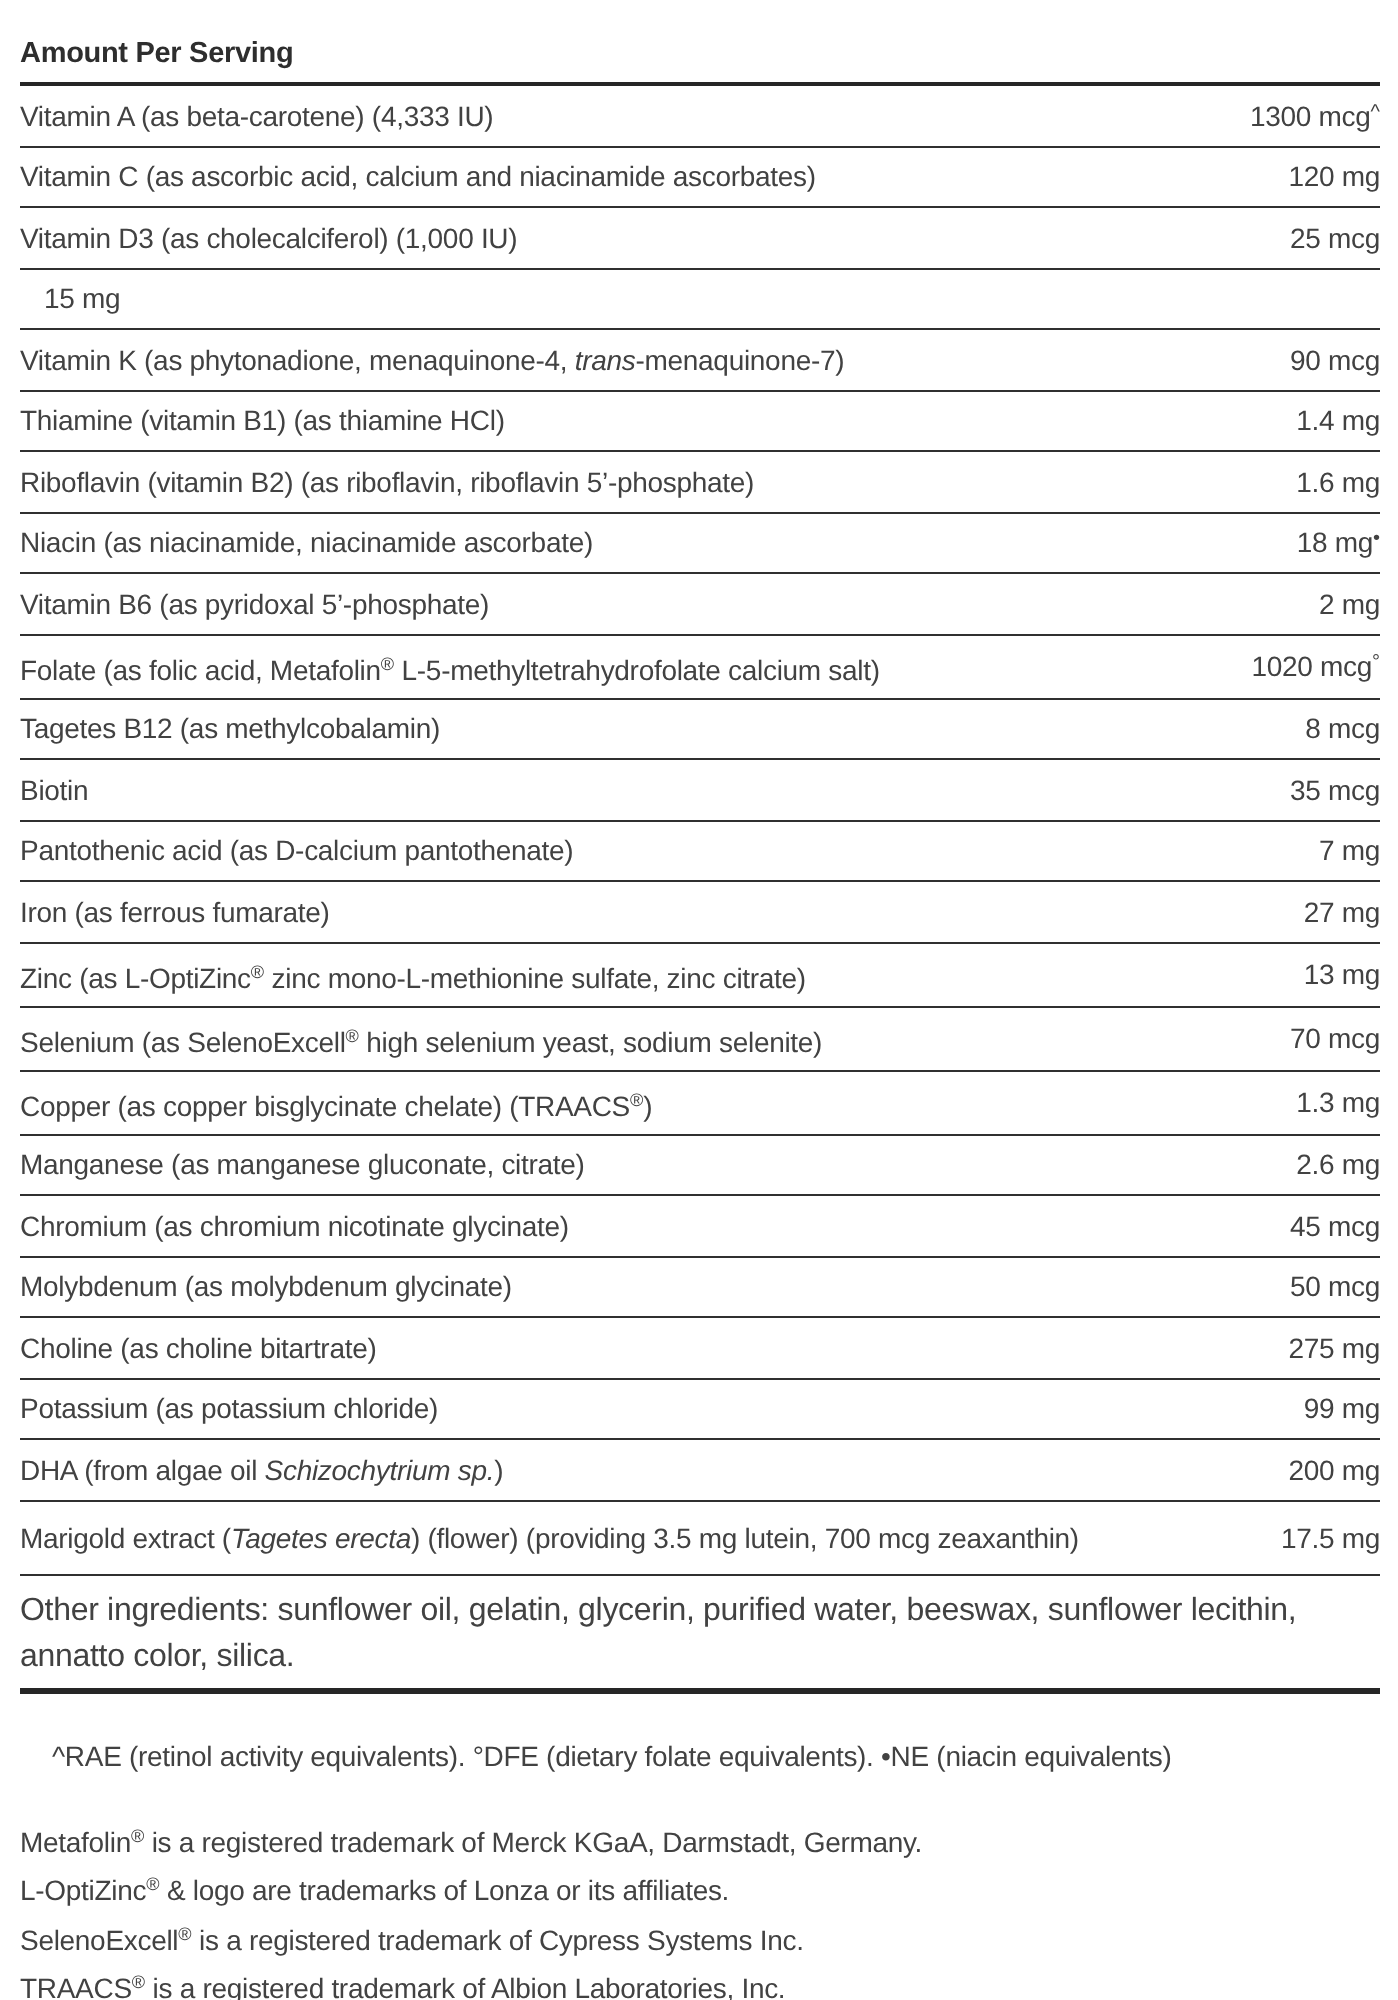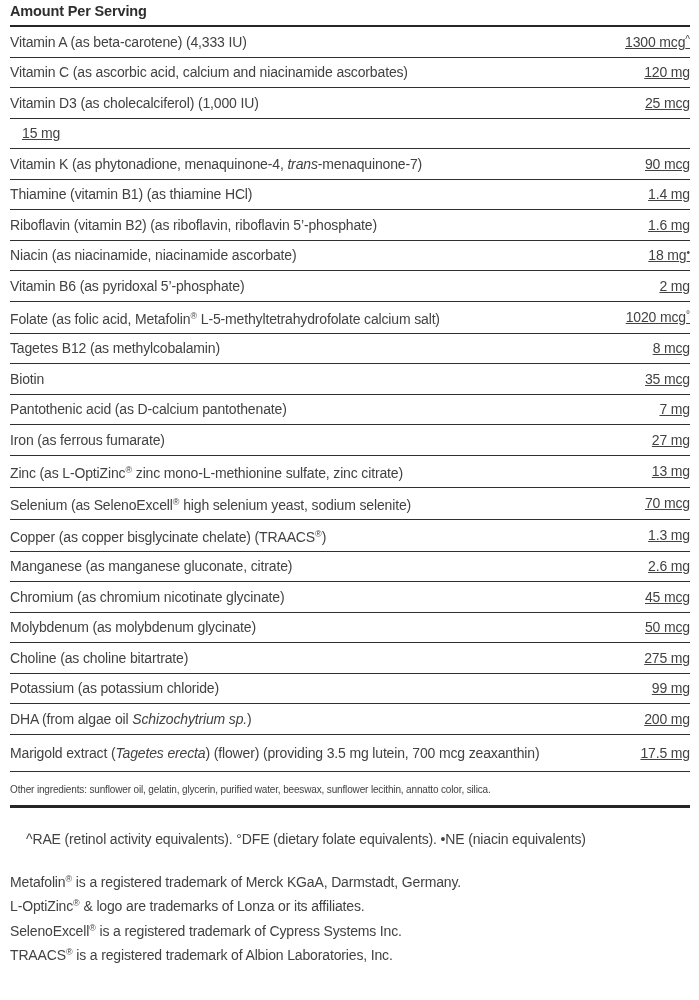--- a/index.html
+++ b/index.html
@@ -15,21 +15,21 @@
     color: #424242;
     letter-spacing: -0.15px;
   }
   .label {
     padding: 0 9px 0 10px;
   }
   .header {
     font-size: 14.5px;
     font-weight: 700;
     color: #2e2e2e;
-    padding: 3px 0 6px 0;
+    padding: 19px 0 6px 0;
   }
   .rule-thick-top {
     border-top: 2.5px solid #262626;
     height: 0;
   }
   .rule-thick-bottom {
     border-top: 3px solid #262626;
     height: 0;
   }
   .row {
@@ -47,35 +47,34 @@
     gap: 16px;
   }
   .row .name {
     max-width: 582px;
     line-height: 20px;
   }
   .row .amount {
     white-space: nowrap;
     padding-left: 12px;
     text-align: right;
-    text-decoration: underline;
   }
   sup.reg {
     font-size: 9px;
     vertical-align: 5px;
     letter-spacing: 0;
   }
   sup.mark {
     font-size: 10px;
     vertical-align: 4px;
     letter-spacing: 0;
   }
   .other {
     margin: 0;
-    font-size: 10px;
+    font-size: 16px;
     line-height: 23px;
     padding: 6px 0 4px 0;
   }
   .footnote {
     margin: 16px;
     font-size: 14px;
     line-height: 18px;
     padding: 6px 0 5px 0;
   }
   .trademarks {

